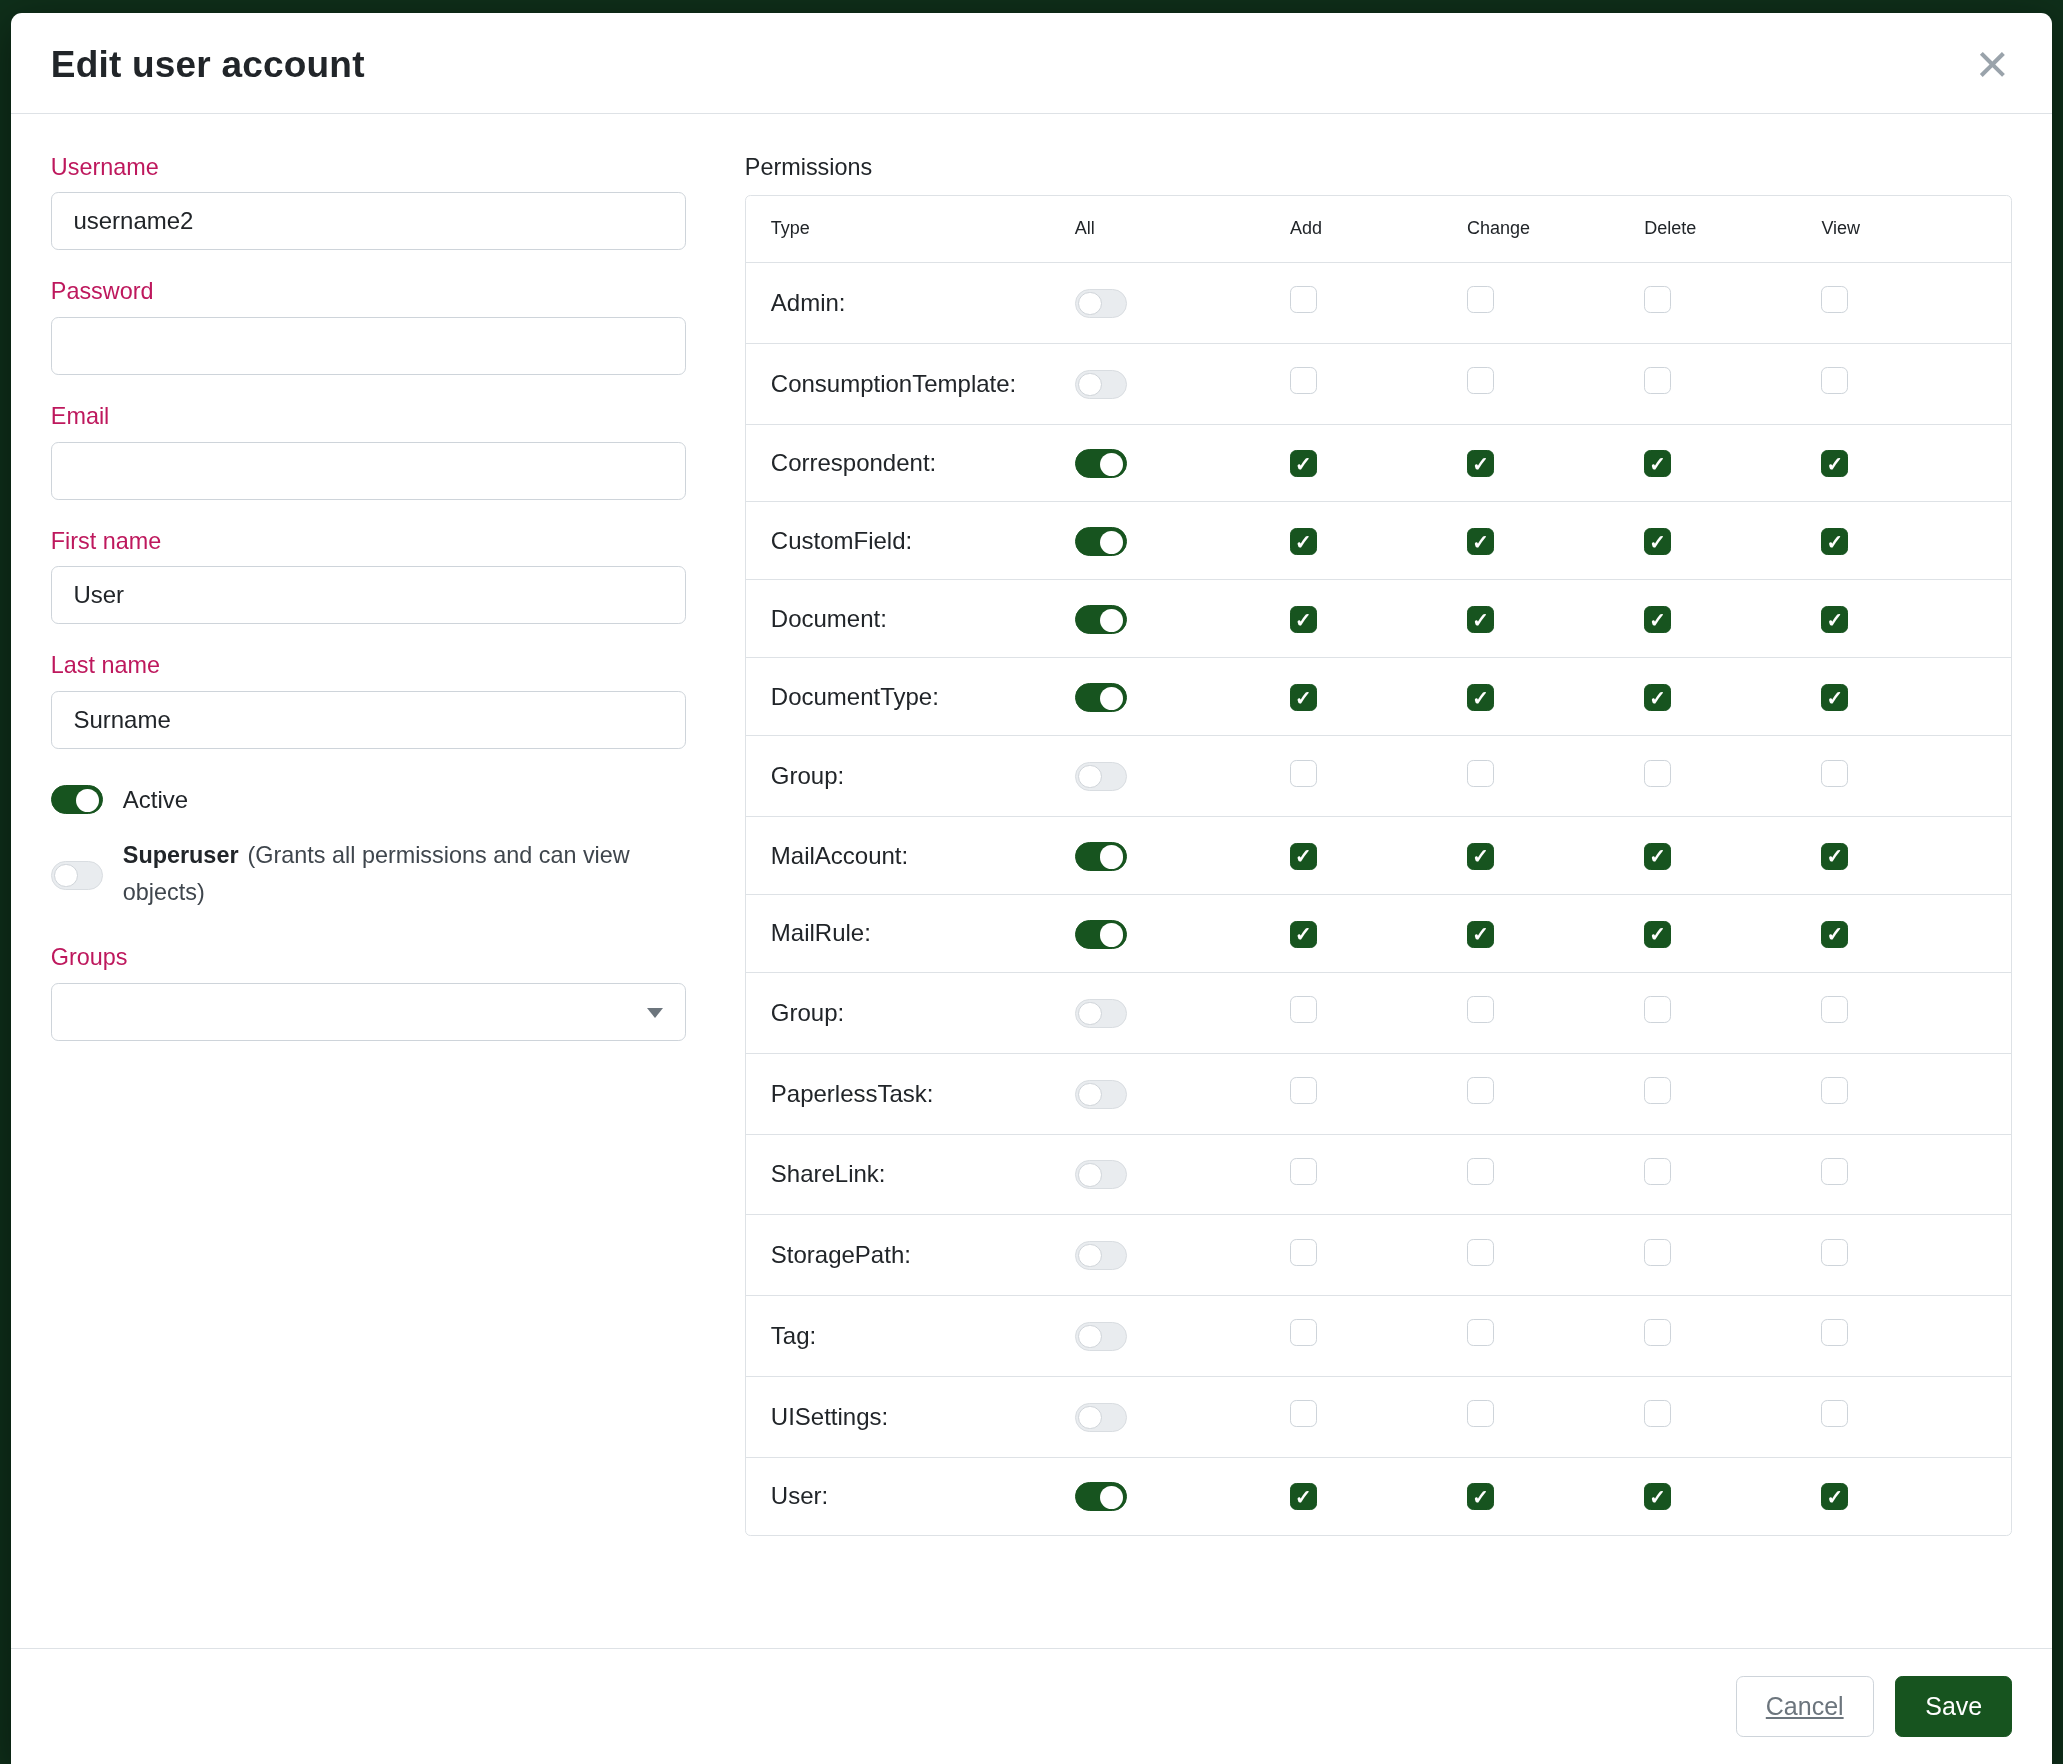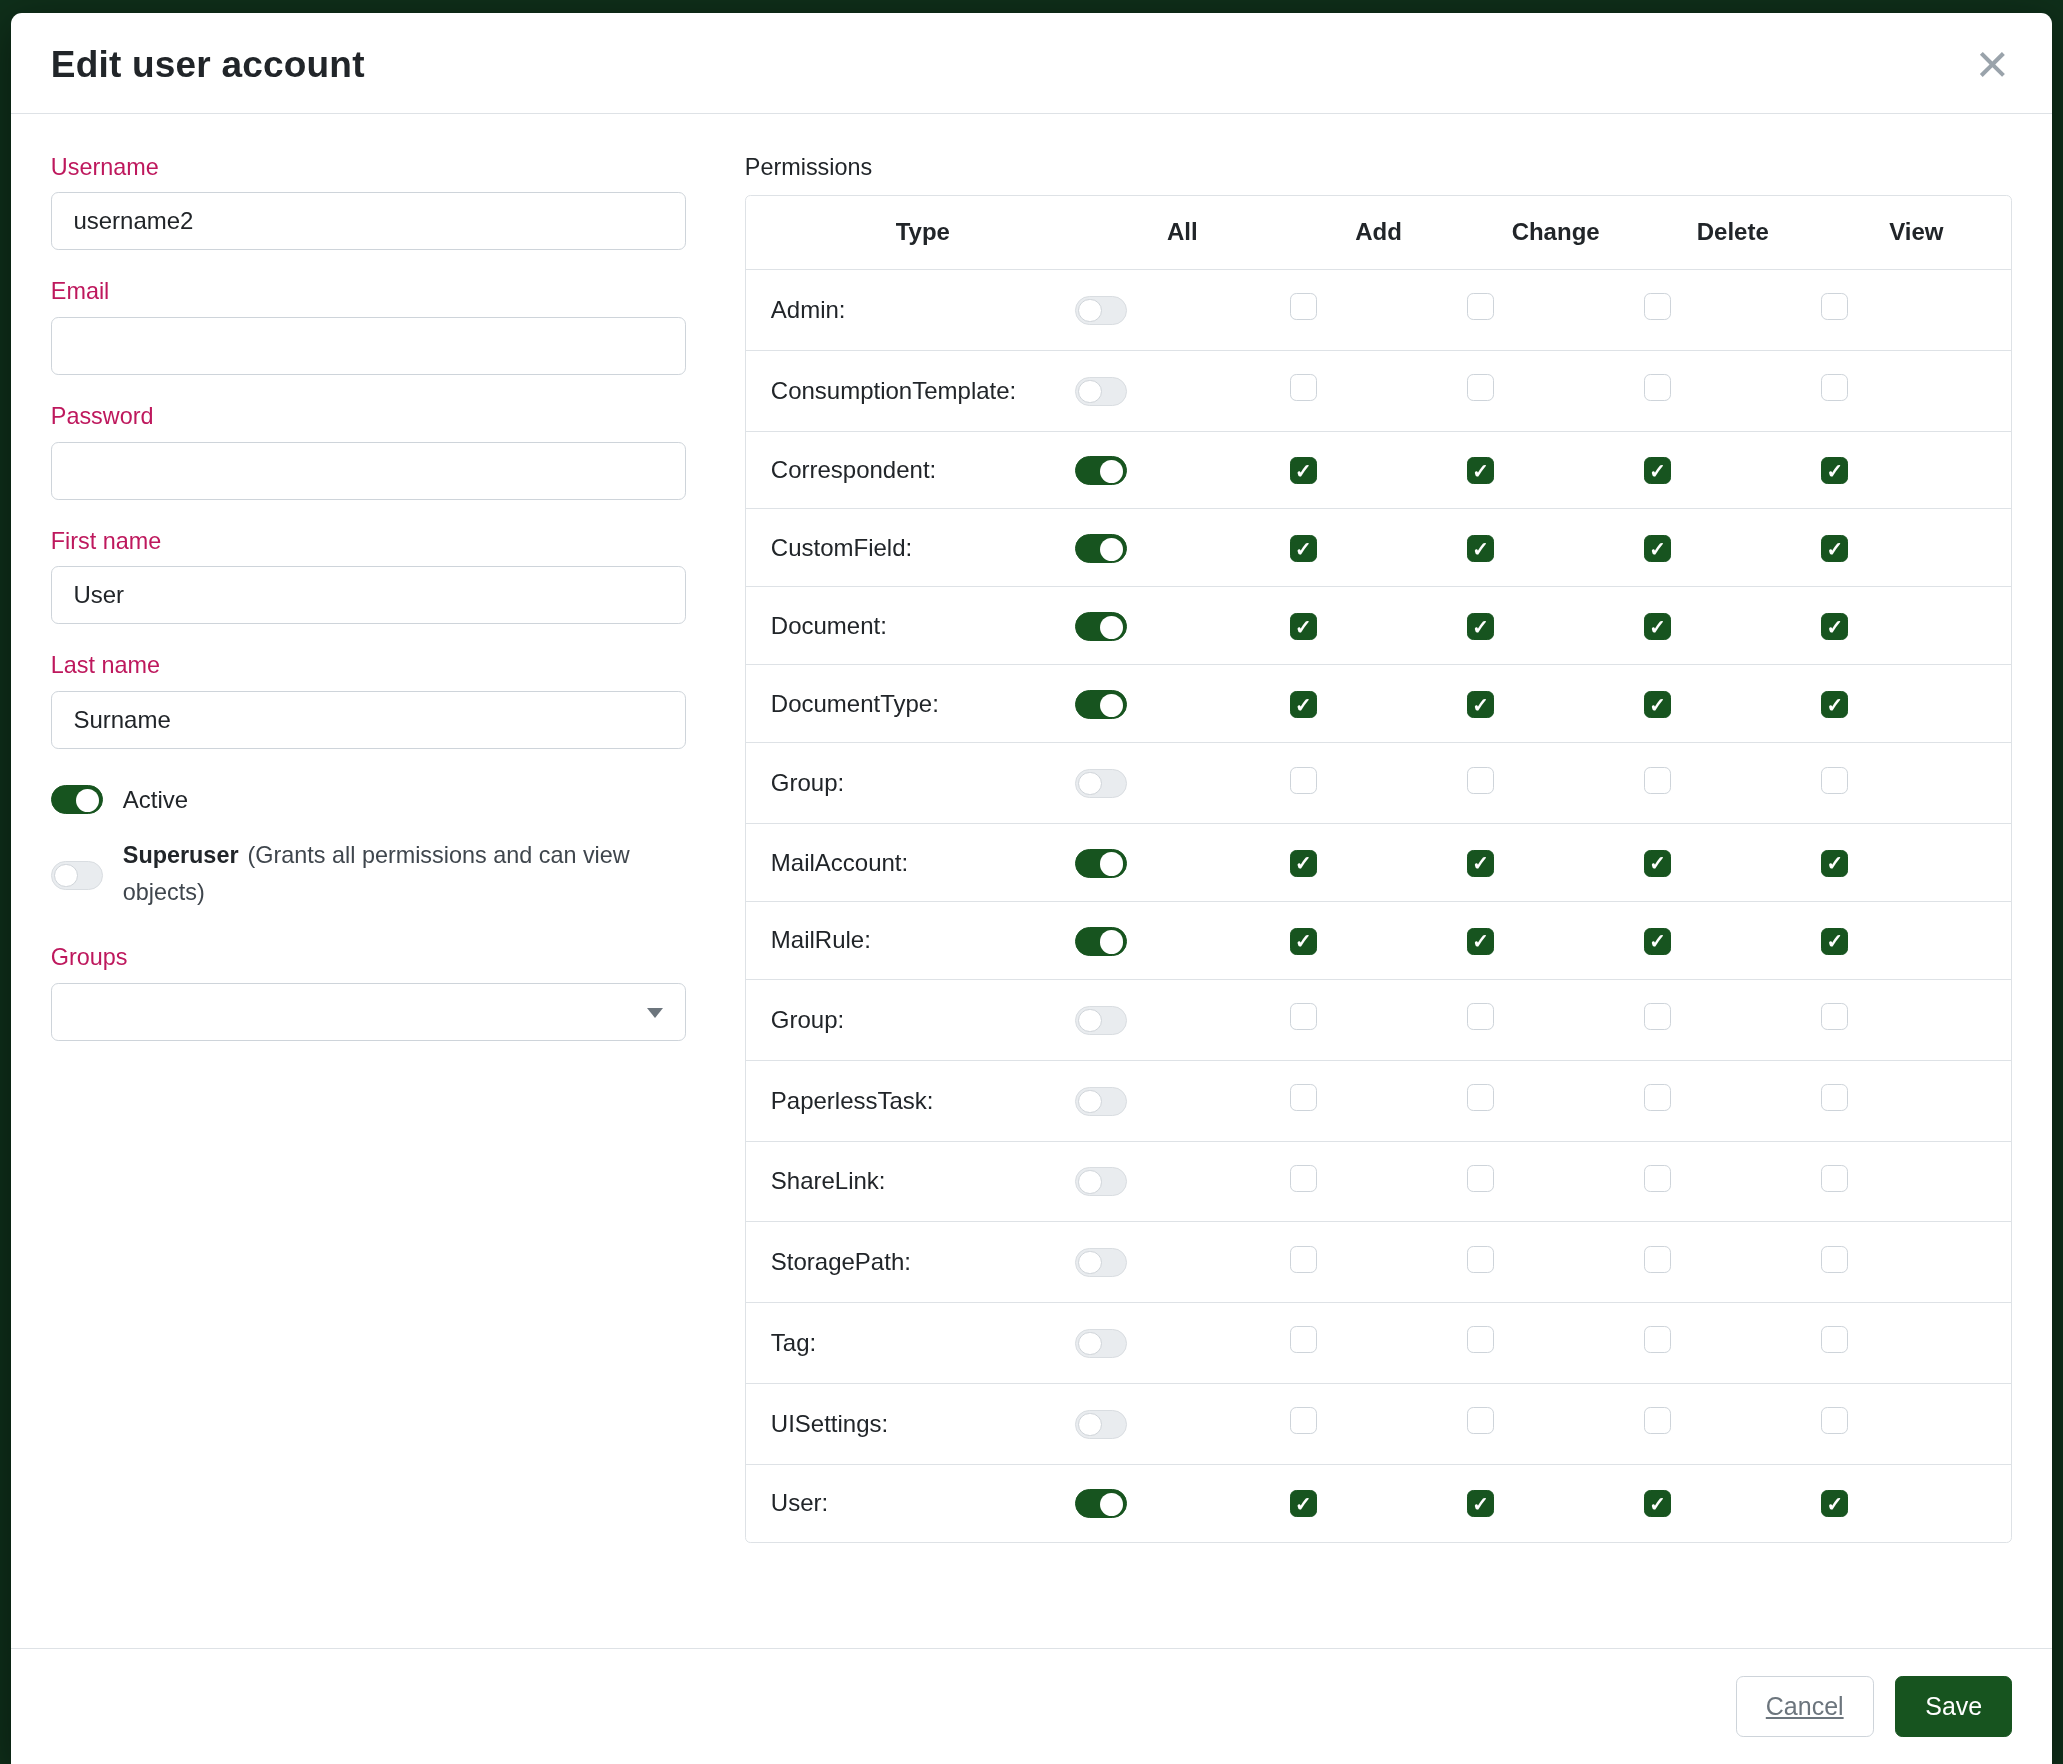--- a/index.html
+++ b/index.html
@@ -60,21 +60,21 @@
   .caret {
     position:absolute; right:21.6px; top:24px; width:0; height:0;
     border-left:8px solid transparent; border-right:8px solid transparent; border-top:10px solid #6c757d;
   }
 
   
   .right-col { flex:1; min-width:0; }
   .perm-title { font-size:23.4px; margin-bottom:14.4px; }
   .perm-wrap { border:0.9px solid #dee2e6; border-radius:5.4px; overflow:hidden; background:#fff; }
   table { width:100%; border-collapse:collapse; }
-  th { text-align:center; font-weight:700; font-size:24px; padding:22.5px 0; color:#212529; }
+  th { text-align:left; font-weight:400; font-size:18px; padding:22.5px 0; color:#212529; }
   td { padding:23.4px 0; border-top:0.9px solid #dee2e6; font-size:24px; vertical-align:middle; }
   th:first-child, td:first-child { padding-left:25px; }
   .checkbox {
     display:inline-flex; width:27px; height:27px; border:0.9px solid #ced4da; border-radius:6.3px;
     background:#fff; align-items:center; justify-content:center;
     color:#fff; font-size:20px; font-weight:bold; cursor:pointer; line-height:1;
   }
   .checkbox.checked { background:#17541f; border-color:#17541f; }
   td .switch { vertical-align:middle; }
 
@@ -100,26 +100,26 @@
   <div class="modal-body">
 
     <div class="left-col">
 
       <div class="field">
         <span class="fld-label">Username</span>
         <input type="text" value="username2" style="">
       </div>
 
       <div class="field">
+        <span class="fld-label">Password</span>
+        <input type="text" value="" style="">
+      </div>
+
+      <div class="field">
         <span class="fld-label">Email</span>
-        <input type="text" value="" style="">
-      </div>
-
-      <div class="field">
-        <span class="fld-label">Password</span>
         <input type="text" value="" style="">
       </div>
 
       <div class="field">
         <span class="fld-label">First name</span>
         <input type="text" value="User" style="">
       </div>
 
       <div class="field">
         <span class="fld-label">Last name</span>

